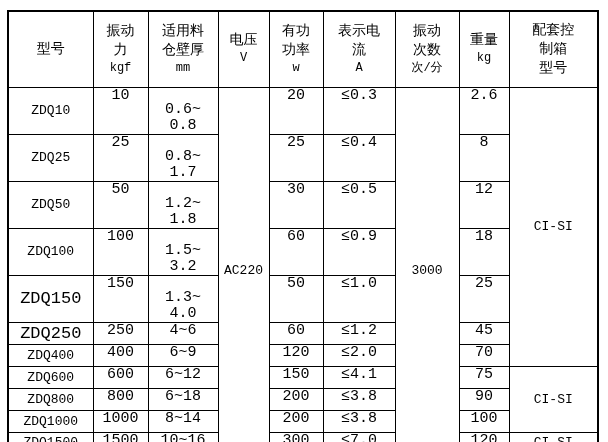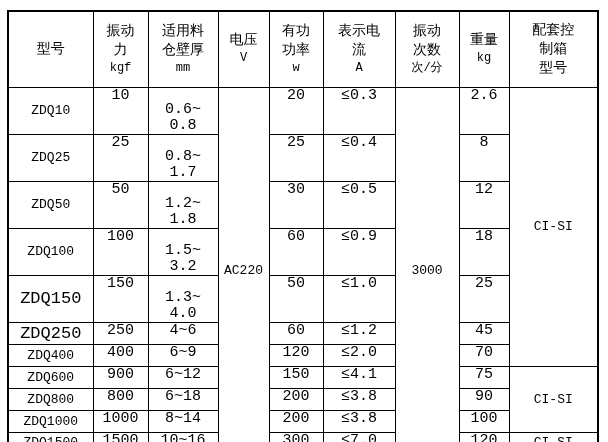--- a/index.html
+++ b/index.html
@@ -183,21 +183,21 @@
       <td class="model">ZDQ400</td>
       <td class="val">400</td>
       <td class="val">6~9</td>
       <td class="val">120</td>
       <td class="val">≤2.0</td>
       <td class="val">70</td>
     </tr>
 
     <tr class="short">
       <td class="model">ZDQ600</td>
-      <td class="val">900</td>
+      <td class="val">600</td>
       <td class="val">6~12</td>
       <td class="val">150</td>
       <td class="val">≤4.1</td>
       <td class="val">75</td>
       <td class="merged" rowspan="3">CI-SI</td>
     </tr>
 
     <tr class="short">
       <td class="model">ZDQ800</td>
       <td class="val">800</td>

